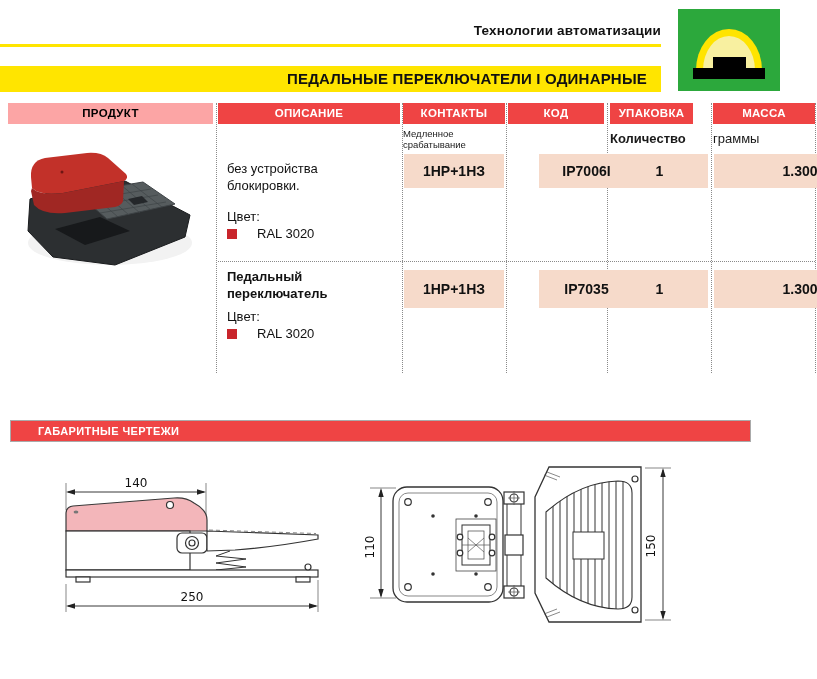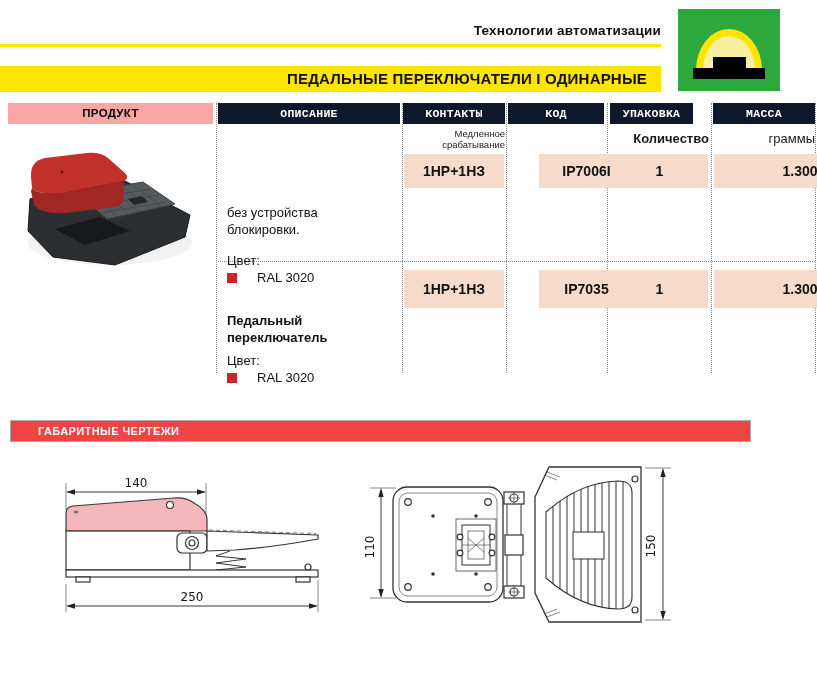--- a/index.html
+++ b/index.html
@@ -14,45 +14,45 @@
   .title-banner{
     left:0;top:66px;width:661px;height:26px;background:#FFE500;
     box-sizing:border-box;text-align:right;padding-right:14px;
     font-size:15px;font-weight:bold;line-height:26px;letter-spacing:.2px;
   }
   .logo{left:678px;top:9px;width:102px;height:82px;}
   
   .th{top:103px;height:21px;line-height:21px;text-align:center;
       font-weight:bold;font-size:11.5px;letter-spacing:.3px;}
   .th-yellow{background:#fca5a5;color:#000;}
-  .th-black{background:#0f172a;color:#fff;font-family:Liberation Mono, monospace;}
+  .th-black{background:#ef4444;color:#fff;}
   .th-product{left:8px;width:205px;}
   .th-desc{left:218px;width:182px;}
   .th-contacts{left:403px;width:102px;}
   .th-code{left:508px;width:96px;}
   .th-pack{left:610px;width:83px;}
   .th-mass{left:713px;width:102px;}
   
-  .sub{text-align:right;color:#1a1a1a;}
+  .sub{text-align:left;color:#1a1a1a;}
   .sub-contacts{left:403px;top:128px;width:102px;font-size:9.5px;line-height:11px;white-space:pre-line;}
   .sub-pack{left:610px;top:131px;width:99px;font-size:13px;font-weight:bold;}
   .sub-mass{left:713px;top:131px;width:102px;font-size:13px;}
   
   .vdot{top:103px;height:270px;width:0;border-left:1px dotted #8a8a8a;}
   .hdot{left:218px;top:261px;width:597px;height:0;border-top:1px dotted #8a8a8a;}
   
   .cell{background:#F6DACA;text-align:center;font-weight:bold;font-size:14px;color:#111;}
   .r1{top:154px;height:34px;line-height:34px;}
   .r2{top:270px;height:38px;line-height:38px;}
   .c-contacts{left:404px;width:100px;}
   .c-code{left:509px;width:95px;margin-left:30px;}
   .c-pack{left:611px;width:97px;}
   .c-mass{left:714px;width:100px;padding-left:36px;}
   
-  .desc{left:227px;width:172px;font-size:13px;line-height:17px;margin-top:44px;}
+  .desc{left:227px;width:172px;font-size:13px;line-height:17px;}
   .desc-1{top:160px;}
   .desc-2{top:268px;}
   .desc .t{font-weight:bold;white-space:pre-line;}
   .desc .d{white-space:pre-line;}
   .desc-1 .color-label{margin-top:14px;}
   .desc-2 .color-label{margin-top:6px;}
   .swatch-row{display:flex;align-items:center;gap:20px;}
   .swatch{width:10px;height:10px;background:#C9252C;flex:0 0 auto;}
   
   .section-banner{

